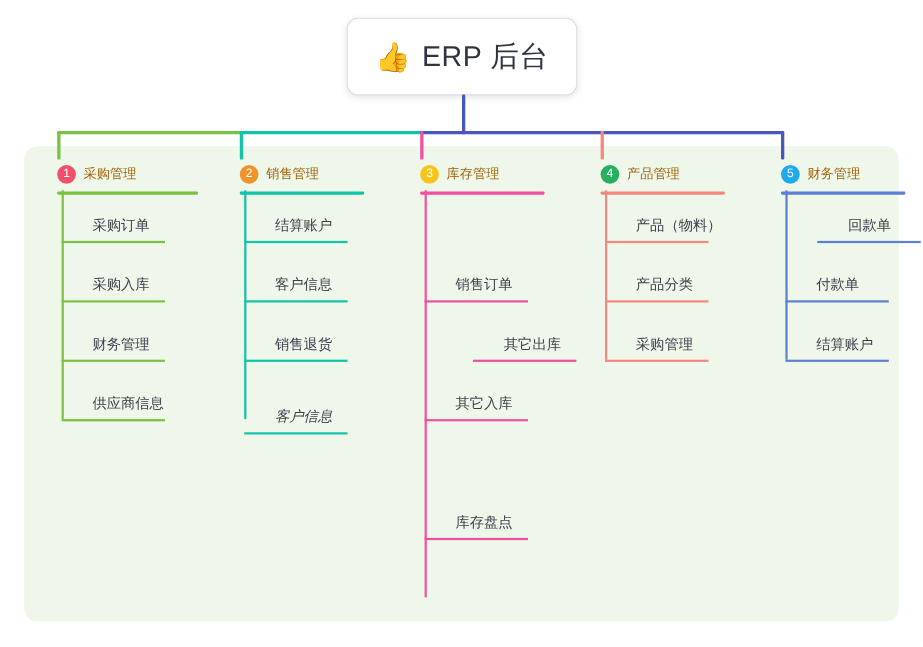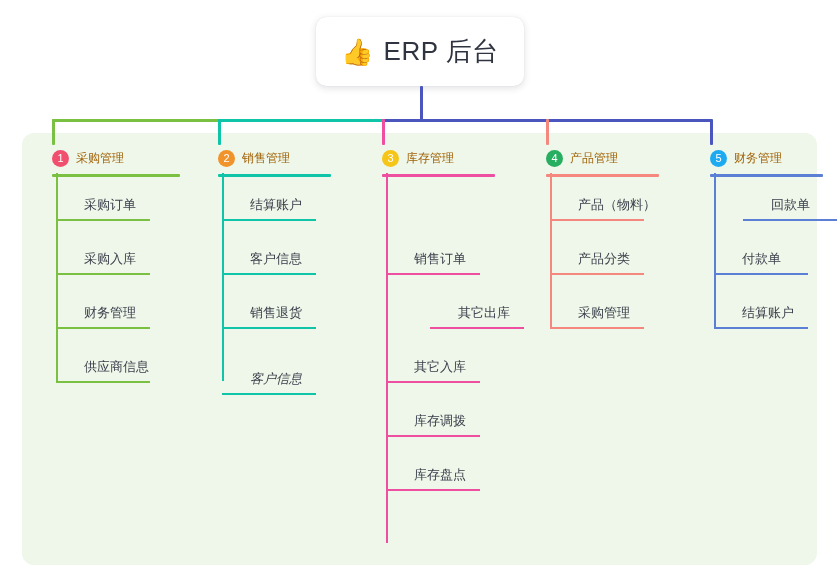--- a/index.html
+++ b/index.html
@@ -147,24 +147,20 @@
             <div class="leaf-rule" style="width: 94px; background: rgb(239, 79, 160);"></div>
           </div>
           <div class="leaf" style="top: 120px; height: 36px; width: 94px; margin-left: 44px;">
             <span class="leaf-text">其它出库</span>
             <div class="leaf-rule" style="width: 94px; background: rgb(239, 79, 160);"></div>
           </div>
           <div class="leaf" style="top: 174px; height: 36px; width: 94px;">
             <span class="leaf-text">其它入库</span>
             <div class="leaf-rule" style="width: 94px; background: rgb(239, 79, 160);"></div>
           </div>
-          <div class="leaf" style="top: 228px; height: 36px; width: 94px;">
-            <span class="leaf-text">库存调拨</span>
-            <div class="leaf-rule" style="width: 94px; background: rgb(239, 79, 160);"></div>
-          </div>
           <div class="leaf" style="top: 282px; height: 36px; width: 94px;">
             <span class="leaf-text">库存盘点</span>
             <div class="leaf-rule" style="width: 94px; background: rgb(239, 79, 160);"></div>
           </div>
         </div>
       </div>
       <div class="col" style="left: 528px;">
         <div class="col-head">
           <span class="badge" style="background: rgb(39, 174, 96);">4</span>
           <span class="head-text">产品管理</span>

